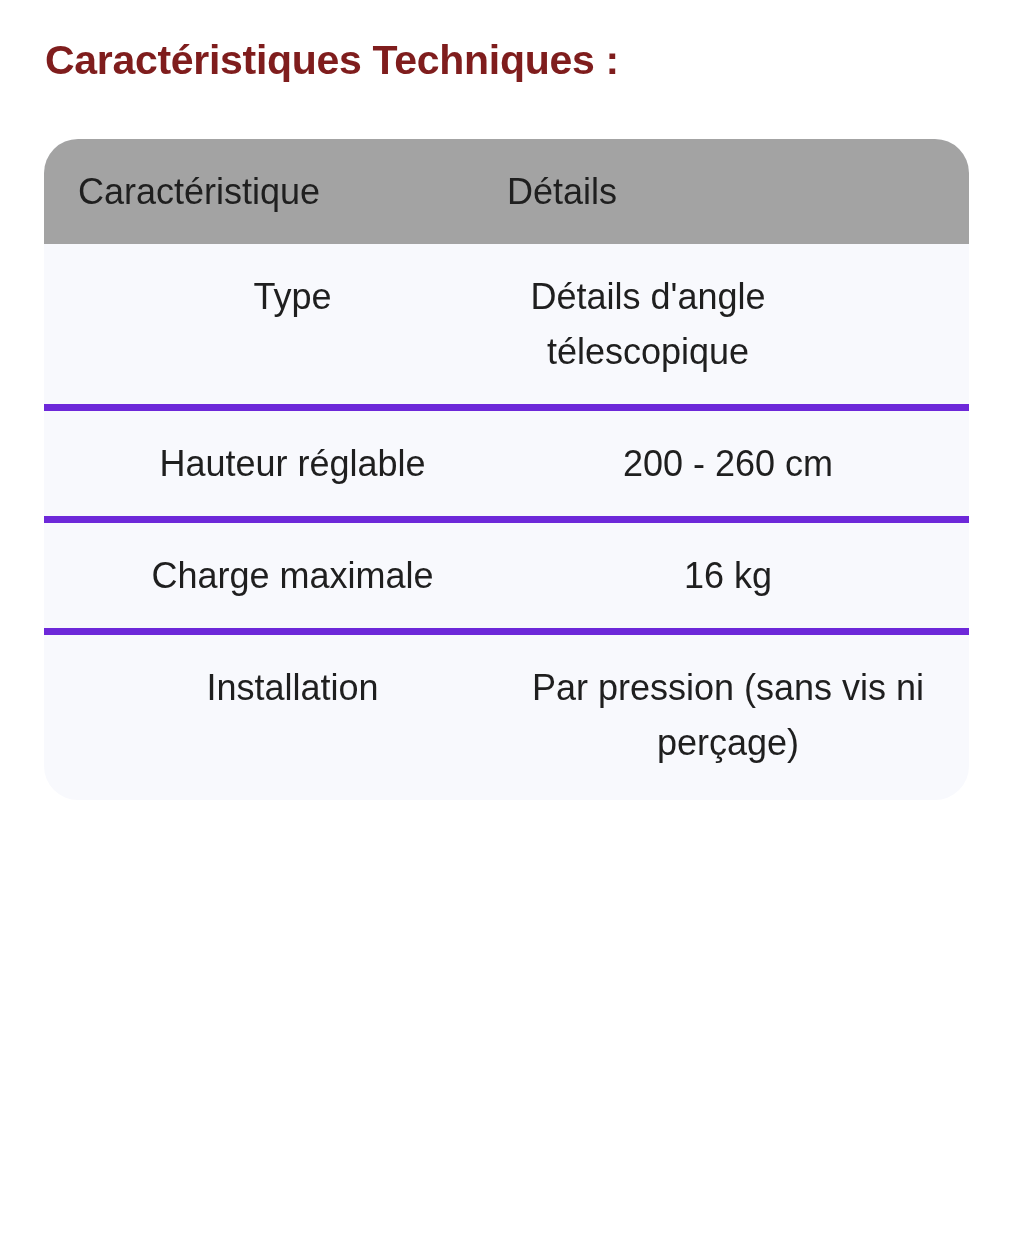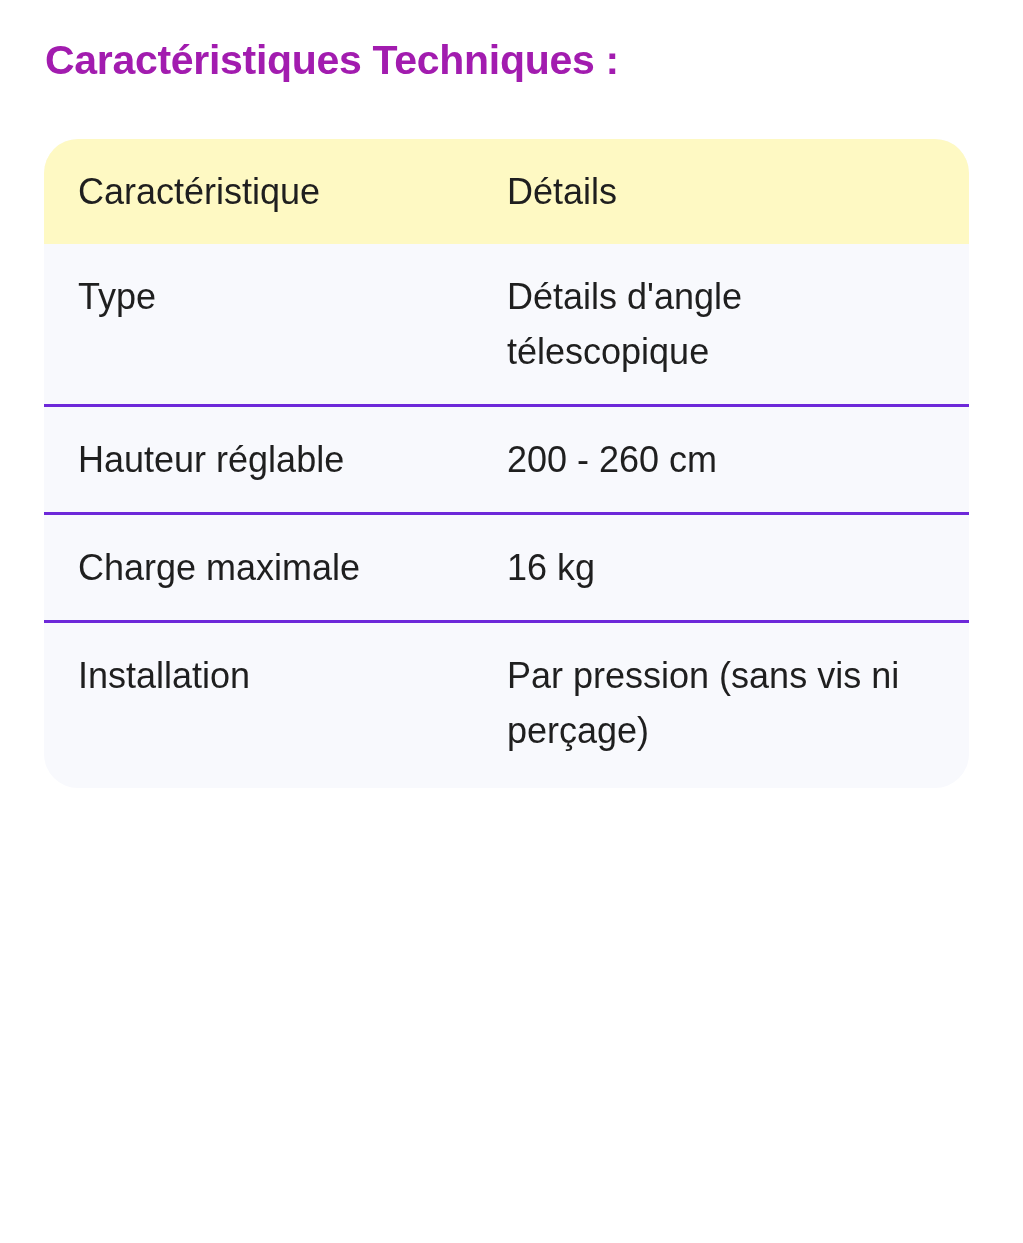--- a/index.html
+++ b/index.html
@@ -3,38 +3,38 @@
 <meta charset="utf-8">
 <style>
   html, body { margin:0; padding:0; }
   body {
     width:1023px; height:1243px; background:#ffffff; overflow:hidden;
     font-family:"Liberation Sans", "DejaVu Sans", sans-serif; color:#1f1f1f;
     position:relative;
   }
   .title {
     position:absolute; left:45px; top:32px;
-    font-size:41px; font-weight:700; letter-spacing:-0.3px; color:#a21caf;
+    font-size:41px; font-weight:700; letter-spacing:-0.3px; color:#7f1d1d;
     margin:0; line-height:56px;
   }
   .table-wrap {
     position:absolute; left:44px; top:139px; width:925px;
     border-radius:34px; overflow:hidden; background:#f8f9fd;
   }
   table { width:100%; border-collapse:collapse; }
   th, td {
     text-align:left; vertical-align:top; font-size:36px; line-height:55px;
     padding:0; font-weight:400; color:#1f1f1f;
   }
-  thead tr { background:#fef9c3; height:105px;margin-top:36px; }
+  thead tr { background:#a3a3a3; height:105px;margin-top:36px; }
   thead th { padding-top:25px; padding-bottom:25px; }
   .c1 { padding-left:34px; width:429px; }
   .c2 { padding-right:20px; }
-  tbody td { padding-top:25px; padding-bottom:25px; }
-  tbody tr { border-top:3px solid #6d28d9; }
+  tbody td { padding-top:25px; padding-bottom:25px;text-align:center; }
+  tbody tr { border-top:7px solid #6d28d9; }
   tbody tr:first-child { border-top:none; }
 </style>
 </head>
 <body>
 
 <h2 class="title">Caractéristiques Techniques :</h2>
 
 <div class="table-wrap">
   <table>
     <thead>

